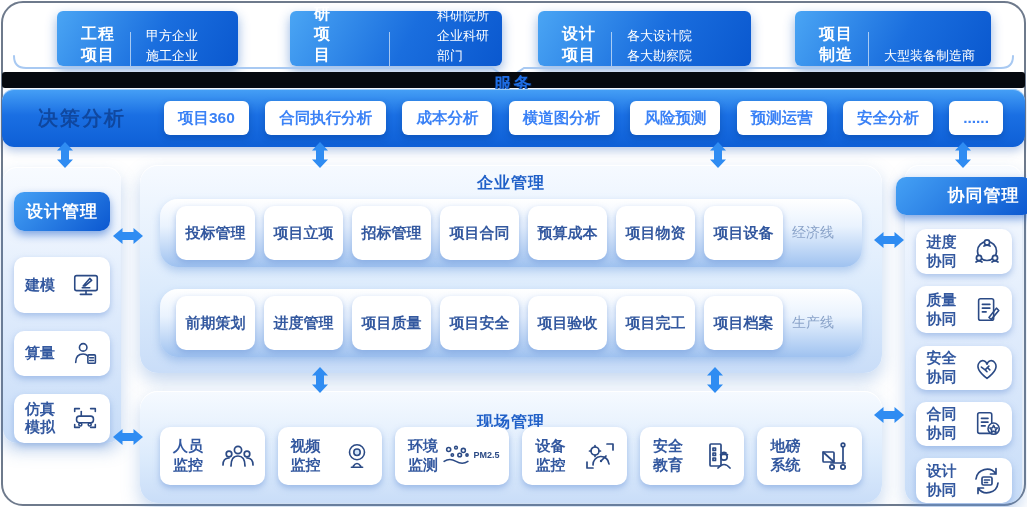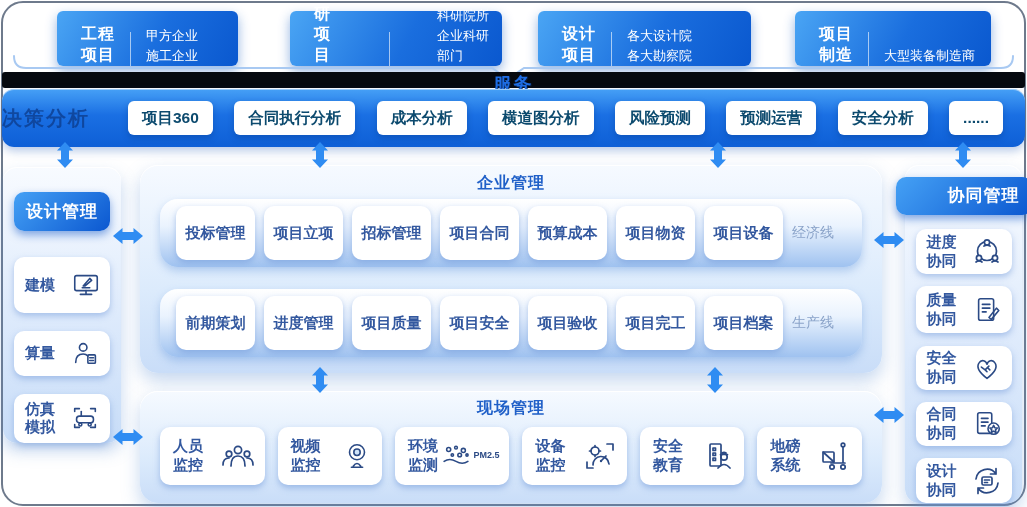--- a/index.html
+++ b/index.html
@@ -17,24 +17,24 @@
   .brace{position:absolute;left:0;top:0;width:1027px;height:90px;pointer-events:none;}
   .band{position:absolute;left:2px;top:72px;width:1023px;height:16px;background:#06090f;border-radius:3px;}
   .service{position:absolute;left:0;top:72px;width:1027px;text-align:center;}
   .service span{font-size:18px;font-weight:700;color:#1e6de4;letter-spacing:2px;
                 text-shadow:1px 1px 0 rgba(6,30,70,.8);}
   
   .dbar{position:absolute;left:2px;top:89px;width:1023px;height:58px;border-radius:12px;
         background:linear-gradient(180deg,#46a0f6 0%,#1a6fe3 45%,#0e5fd6 100%);
         box-shadow:inset 0 1px 0 rgba(255,255,255,.45),0 4px 10px rgba(20,80,180,.3);
         display:flex;align-items:center;box-sizing:border-box;}
-  .dbar-title{font-size:20px;font-weight:700;color:#0d3e8f;opacity:.8;letter-spacing:2px;white-space:nowrap;}
+  .dbar-title{margin-left:36px;font-size:20px;font-weight:700;color:#0d3e8f;opacity:.8;letter-spacing:2px;white-space:nowrap;}
   .dbar-btns{flex:1;display:flex;justify-content:space-between;margin:0 22px 0 38px;}
   .dbar-btn{background:#fff;border-radius:6px;height:34px;display:flex;align-items:center;
-            padding:0 14px;font-size:15.5px;font-weight:700;color:#0c4a6e;
+            padding:0 14px;font-size:15.5px;font-weight:700;color:#3b82f6;
             box-shadow:0 3px 6px rgba(8,60,140,.38);white-space:nowrap;}
   
   .panel{position:absolute;border-radius:18px;background:linear-gradient(180deg,#f6faff 0%,#dcebfc 60%,#c9ddf8 100%);
          box-shadow:0 8px 18px rgba(90,140,210,.35),inset 0 1px 0 #ffffff;}
   .panel-title{position:absolute;left:0;right:0;top:8px;text-align:center;font-size:16px;font-weight:700;color:#2060c8;letter-spacing:1px;}
   
   .erow{position:absolute;left:20px;width:702px;height:68px;border-radius:18px;
         background:linear-gradient(180deg,#ffffff 0%,#eaf3fe 40%,#9fc2f0 100%);
         box-shadow:0 4px 9px rgba(100,150,220,.4);display:flex;align-items:center;
         padding-left:16px;box-sizing:border-box;gap:9px;}
@@ -238,21 +238,21 @@
         </div>
       <div class="eitem">
           <div>项目</div>
           <div>档案</div>
         </div>
       <div class="etag">生产线</div>
     </div>
   </div>
 
   <div class="panel" style="left:140px;top:391px;width:742px;height:112px;">
-    <div class="panel-title" style="top:7px;">现场管理</div>
+    <div class="panel-title" style="top:21px;">现场管理</div>
     <div class="srow">
       <div class="scard">
         <span>
             <div>人员</div>
             <div>监控</div>
           </span>
         <span class="icon-wrap">
             <svg width="34" height="32" viewBox="0 0 34 32">
               <circle cx="17" cy="10" r="3.6" fill="none" stroke="#2b4a85" stroke-width="1.7" stroke-linecap="round" stroke-linejoin="round"></circle>
               <path d="M10 26 Q10 16 17 16 Q24 16 24 26" fill="none" stroke="#2b4a85" stroke-width="1.7" stroke-linecap="round" stroke-linejoin="round"></path>

